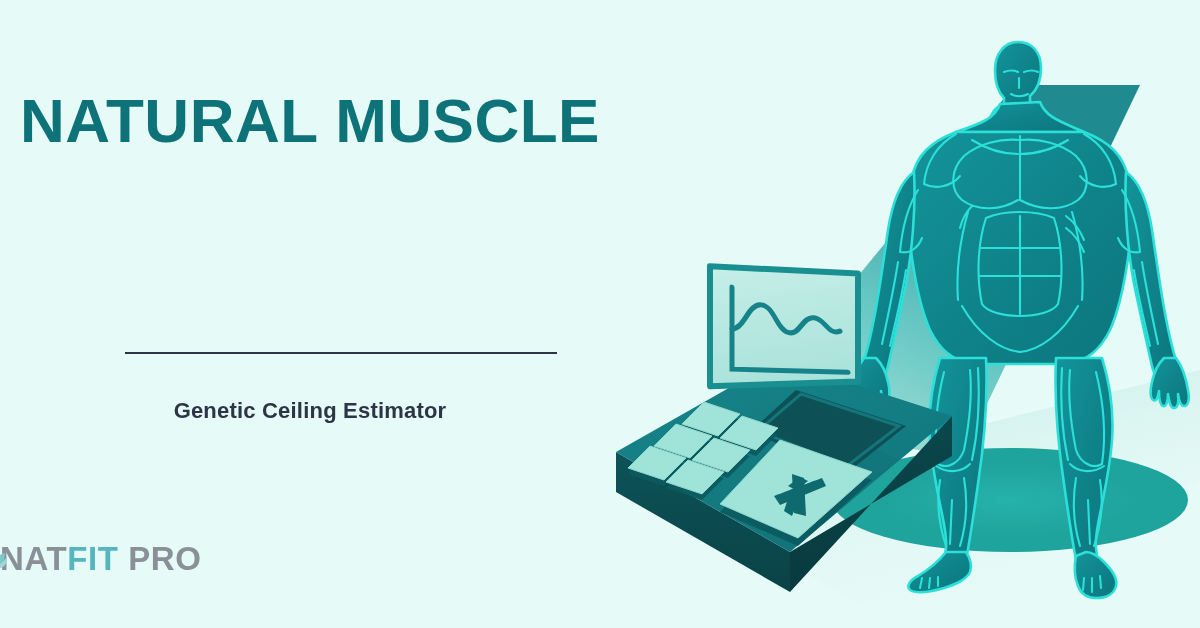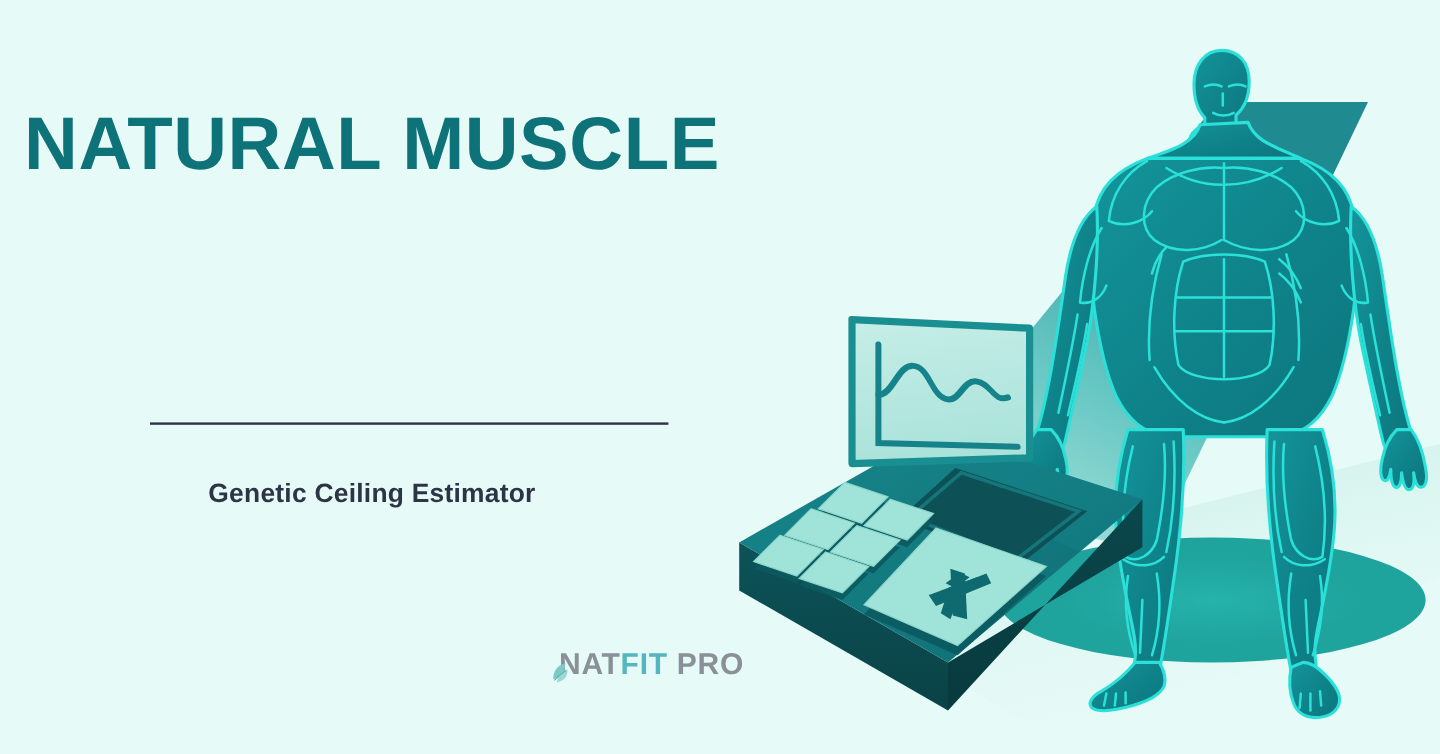--- a/index.html
+++ b/index.html
@@ -49,22 +49,22 @@
     font-weight:bold;
     color:#2d3446;
     letter-spacing:0.2px;
     margin-top:16px;
   }
   
   .logo {
     position:absolute;
     left:0; top:540px;
     width:620px;
-    text-align:right;
-    font-size:25px;
+    text-align:left;
+    font-size:33px;
     font-weight:bold;
     letter-spacing:0.6px;
     white-space:nowrap;
   }
   .logo .leafwrap {
     display:inline-block;
     position:relative;
     vertical-align:baseline;
   }
   .logo .leaf {

